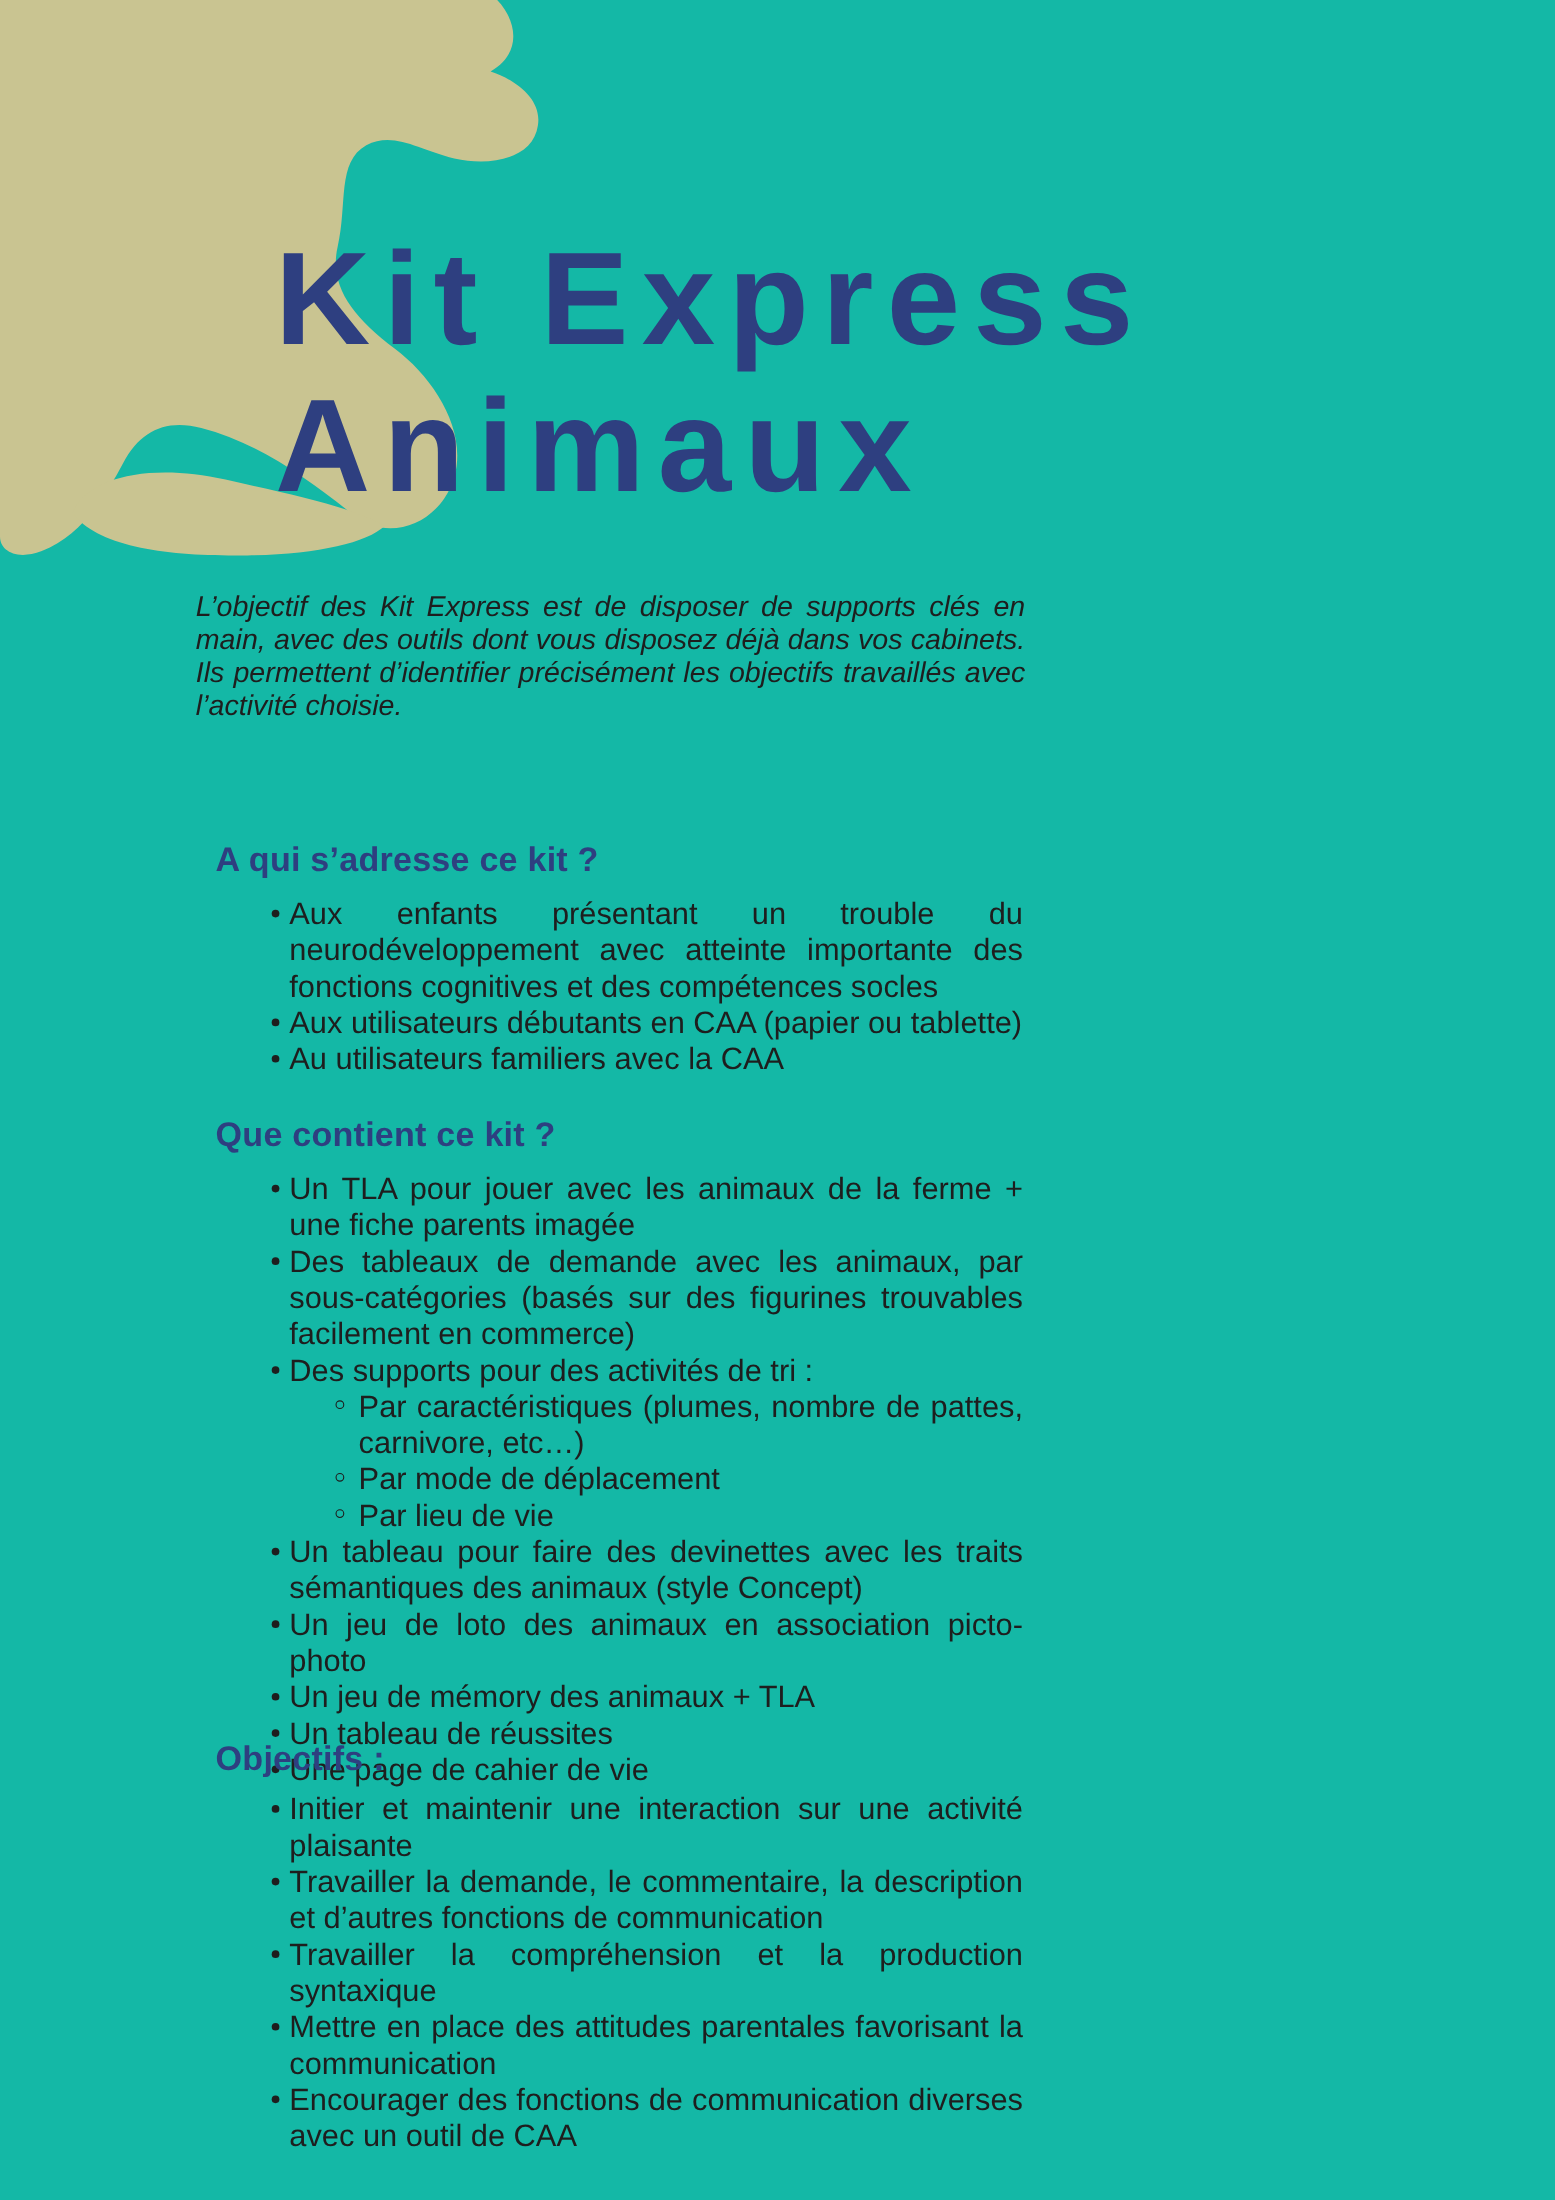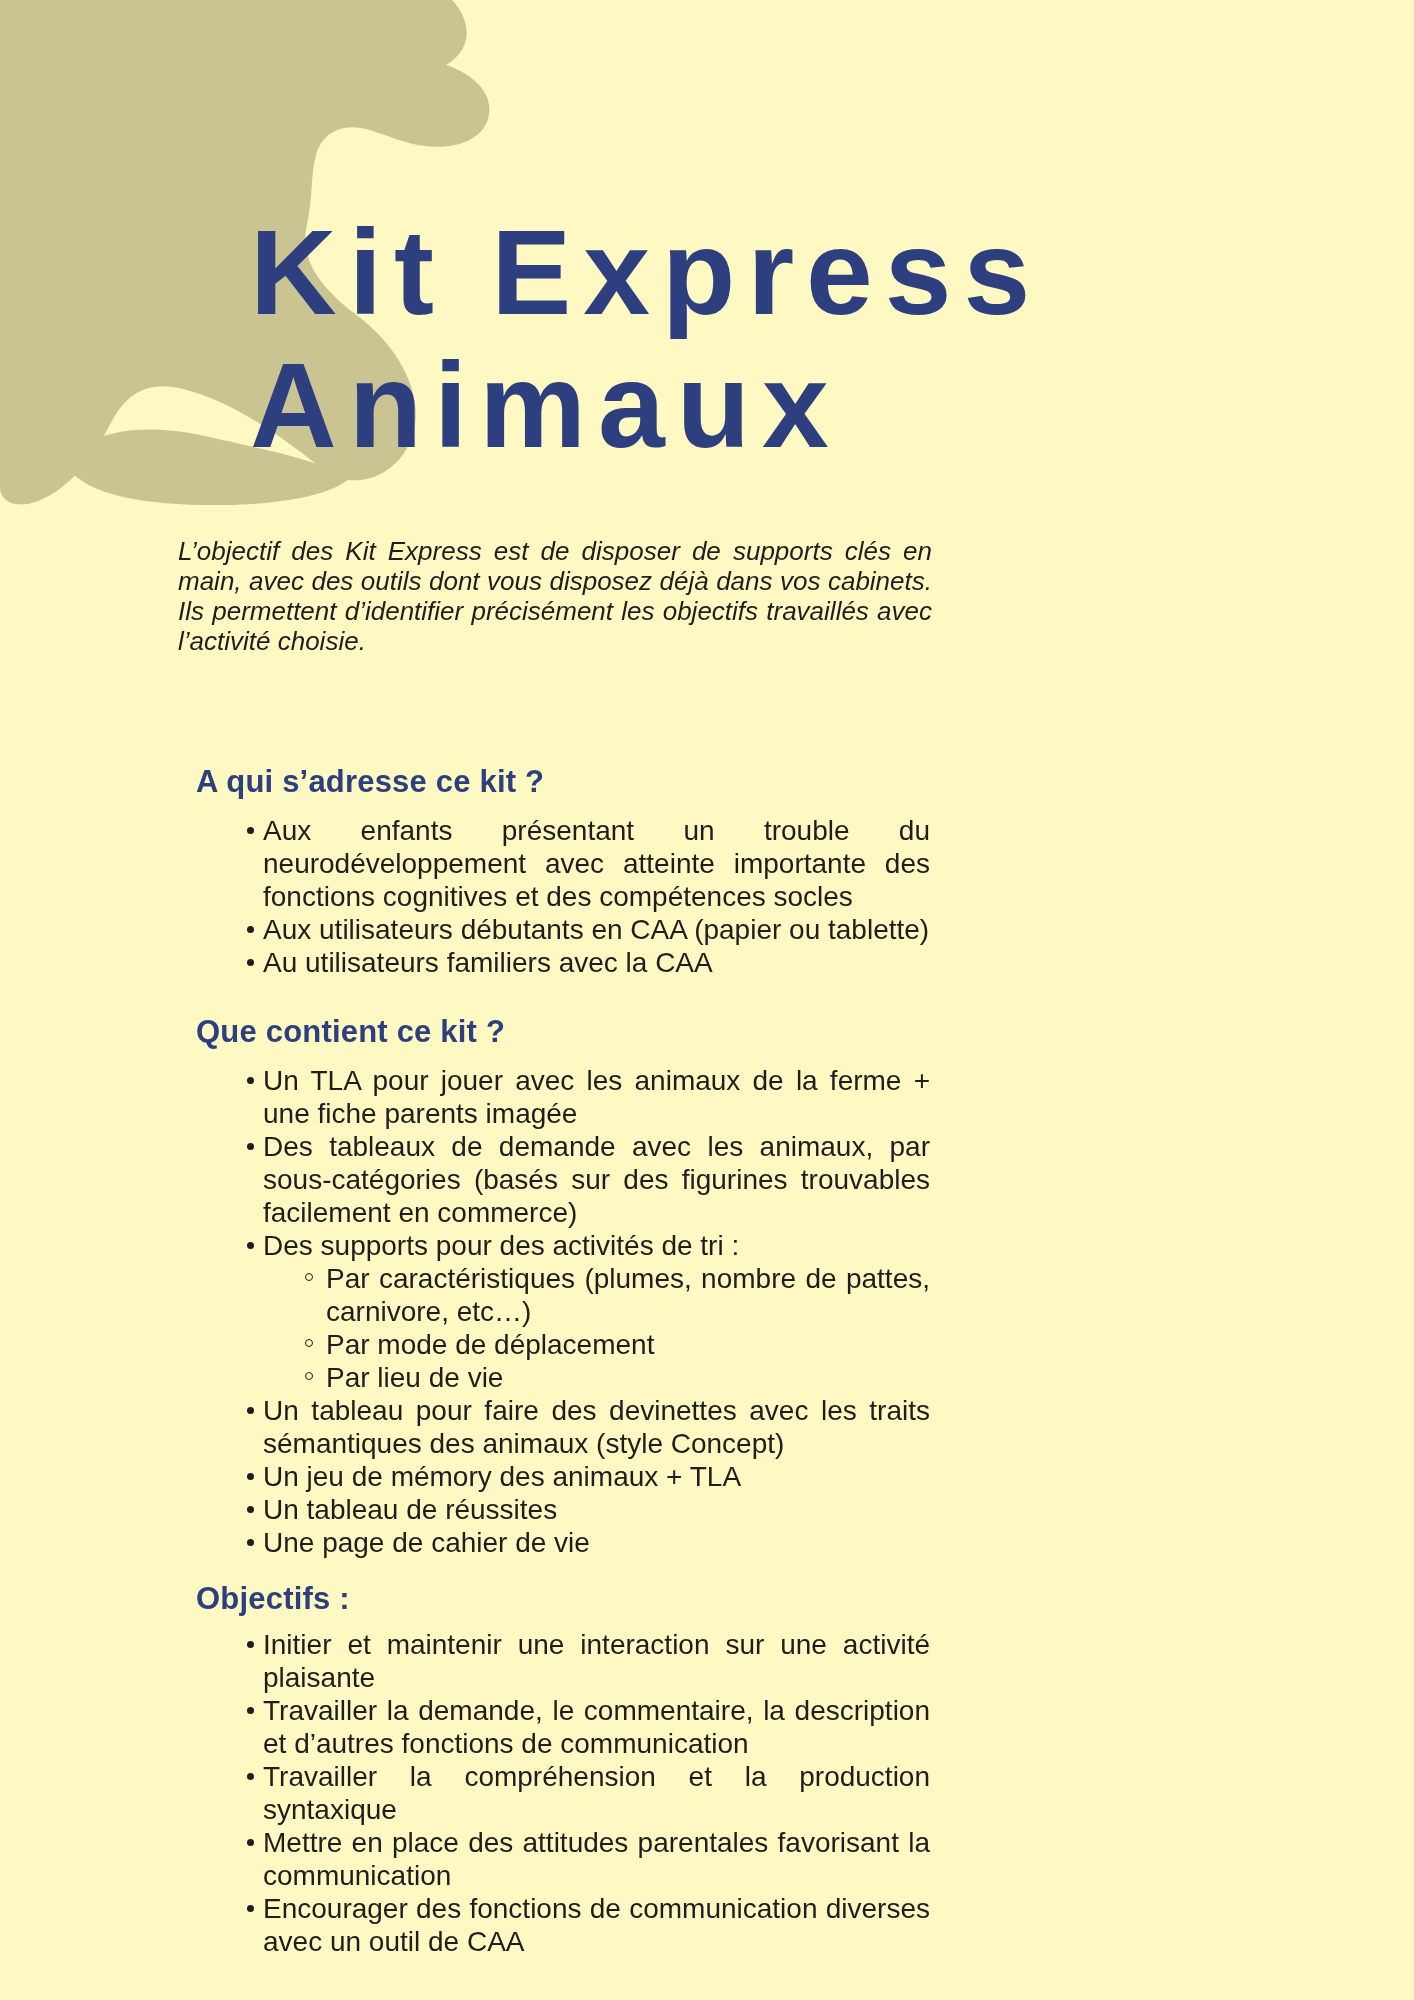--- a/index.html
+++ b/index.html
@@ -1,18 +1,18 @@
 <!DOCTYPE html>
 <html><head>
 <meta charset="utf-8">
 <style>
   html,body{margin:0;padding:0;background:#e8e8e8}
   .page{
     position:relative;width:1414px;height:2000px;margin:0 auto;
-    background:#fef9c3;overflow:hidden;
+    background:#14b8a6;overflow:hidden;
     font-family:"Liberation Sans",sans-serif;color:#1e1e1e;
   }
   .blob{position:absolute;left:0;top:0;display:block}
   .title{
     position:absolute;left:250px;top:206px;margin:0;
     font-size:120px;line-height:133px;font-weight:700;
     letter-spacing:12px;color:#2e3f80;
   }
   .title span{display:block;white-space:nowrap}
   .intro{
@@ -101,20 +101,21 @@
     <li><span>Des tableaux de demande avec les animaux, par sous-catégories (basés sur des figurines trouvables facilement en commerce)</span></li>
     <li>
       <span>Des supports pour des activités de tri :</span>
       <ul class="sublist">
         <li><span>Par caractéristiques (plumes, nombre de pattes, carnivore, etc…)</span></li>
         <li><span>Par mode de déplacement</span></li>
         <li><span>Par lieu de vie</span></li>
       </ul>
     </li>
     <li><span>Un tableau pour faire des devinettes avec les traits sémantiques des animaux (style Concept)</span></li>
+    <li><span>Un jeu de loto des animaux en association picto-photo</span></li>
     <li><span>Un jeu de mémory des animaux + TLA</span></li>
     <li><span>Un tableau de réussites</span></li>
     <li><span>Une page de cahier de vie</span></li>
   </ul>
 
   <h2 class="sec-h h-obj">Objectifs :</h2>
   <ul class="blist l-obj">
     <li><span>Initier et maintenir une interaction sur une activité plaisante</span></li>
     <li><span>Travailler la demande, le commentaire, la description et d’autres fonctions de communication</span></li>
     <li><span>Travailler la compréhension et la production syntaxique</span></li>

